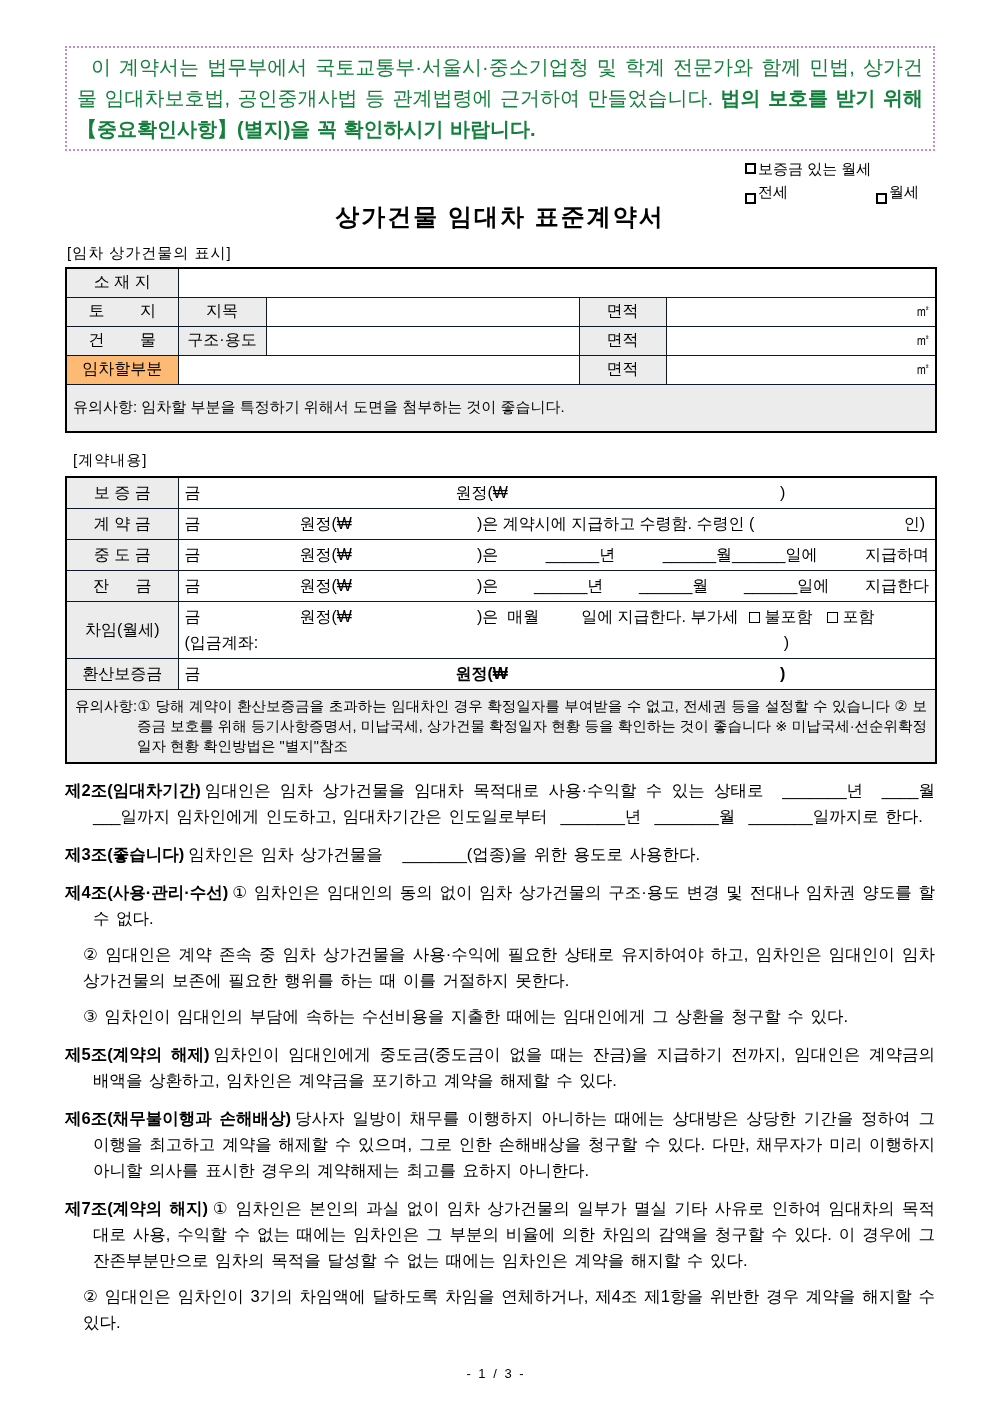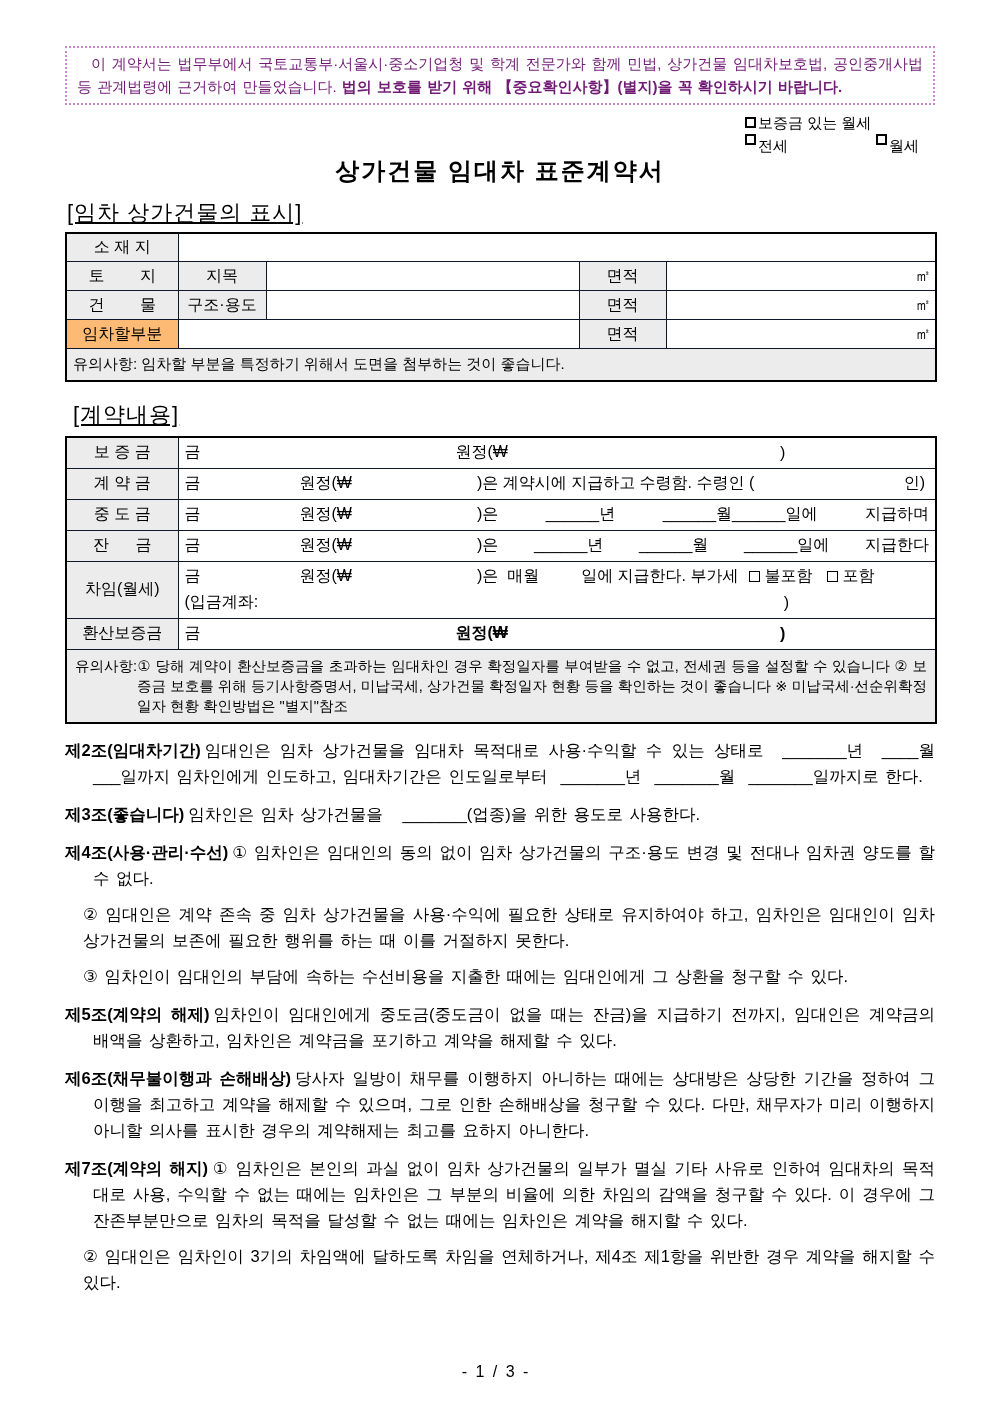--- a/index.html
+++ b/index.html
@@ -2,52 +2,52 @@
 <html><head>
 <meta charset="utf-8">
 <style>
   * { margin:0; padding:0; box-sizing:border-box; }
   html,body { background:#ffffff; }
   body { font-family:"Liberation Sans","DejaVu Sans",sans-serif; color:#000; }
   .page { position:relative; width:992px; height:1403px; background:#fff; overflow:hidden; }
   .content { padding:46px 57px 0 65px; }
 
   
-  .notice { border:2px dotted #cc88cc; color:#701a75; font-size:15px; line-height:1.55;
+  .notice { border:2px dotted #cc88cc; color:#15803d; font-size:20px; line-height:1.55;
             padding:4px 10px; text-indent:14px; text-align:justify; word-spacing:1px; }
   .notice b { font-weight:bold; }
 
   
   .band { position:relative; height:78px; margin-top:6px; }
   .doc-title { position:absolute; left:50%; transform:translateX(-50%); bottom:2px;
                font-size:24px; font-weight:bold; letter-spacing:2px; white-space:nowrap; }
   .lease-type { position:absolute; right:2px; top:0; font-size:15px; line-height:1.55; width:188px; }
   .lt-row { display:flex; align-items:center; }
   .lt-row.second { justify-content:space-between; padding-right:14px; }
-  .lt-item { display:flex; align-items:flex-start; }
+  .lt-item { display:flex; align-items:flex-end; }
   .cb { display:inline-block; width:11px; height:11px; border:2px solid #000; margin-right:2px; flex:none; }
   .cb.small { width:11px; height:11px; border:1.5px solid #000; }
 
   
   .intro { border:2px solid #000; margin-top:24px; padding:4px 8px; font-size:17.5px; }
   .intro .sm { font-size:13px; }
 
   
-  .sec-head { font-size:22px; margin:9px 0 4px 2px; letter-spacing:1px;text-decoration:underline; }
+  .sec-head { font-size:15px; margin:9px 0 4px 2px; letter-spacing:1px; }
   .sec-head.second { margin:18px 0 4px 8px; }
 
   
   table { border-collapse:collapse; width:870px; table-layout:fixed; }
   table, td { border:1px solid #0f172a; }
   table { border:2px solid #000; }
   td { font-size:16px; padding:2px 6px; height:29px; vertical-align:middle; }
   .shade { background:#ececec; text-align:center; white-space:pre; }
   .noshade-lbl { background:#fdba74; text-align:center; white-space:pre; }
   .unit-cell { text-align:right; padding-right:4px; }
-  .note-row { background:#ececec; font-size:15px; height:32px; }
+  .note-row { background:#ececec; font-size:15px; height:48px; }
   .pay-note { background:#ececec; font-size:14.5px; line-height:20px; padding:6px 8px; }
   .hang { padding-left:62px; text-indent:-62px; text-align:justify; }
 
   
   .flexrow { display:flex; align-items:center; white-space:pre; height:26px; }
   .seg { white-space:pre; }
   .ml-a { margin-left:255px; }   
   .ml-b { margin-left:272px; }   
   .ml-c { margin-left:99px; }    
   .ml-d { margin-left:125px; }   
@@ -65,21 +65,21 @@
   .clause1 { margin:3px 0 0 0; }
   .cbody { font-size:16.5px; line-height:26px; text-align:justify; word-spacing:2px;
            padding-left:28px; text-indent:-28px; white-space:pre-wrap; }
   .clauses { margin-top:13px; }
   .clause { margin-bottom:12px; }
   .cbody.sub { margin-top:10px; padding-left:18px; text-indent:0; margin-left:18px; padding-left:0; }
   .chead { font-weight:bold; margin-right:4px; }
 
   
   .footer { position:absolute; bottom:22px; left:0; width:100%; text-align:center;
-            font-size:16px; letter-spacing:2px; }
+            font-size:13px; letter-spacing:2px; }
 </style>
 </head>
 <body>
 
 <div class="page">
   <div class="content">
 
     <div class="notice"><span>이 계약서는 법무부에서 국토교통부·서울시·중소기업청 및 학계 전문가와 함께 민법, 상가건물 임대차보호법, 공인중개사법 등 관계법령에 근거하여 만들었습니다. </span><b>법의 보호를 받기 위해 【중요확인사항】(별지)을 꼭 확인하시기 바랍니다.</b></div>
 
     <div class="band">

